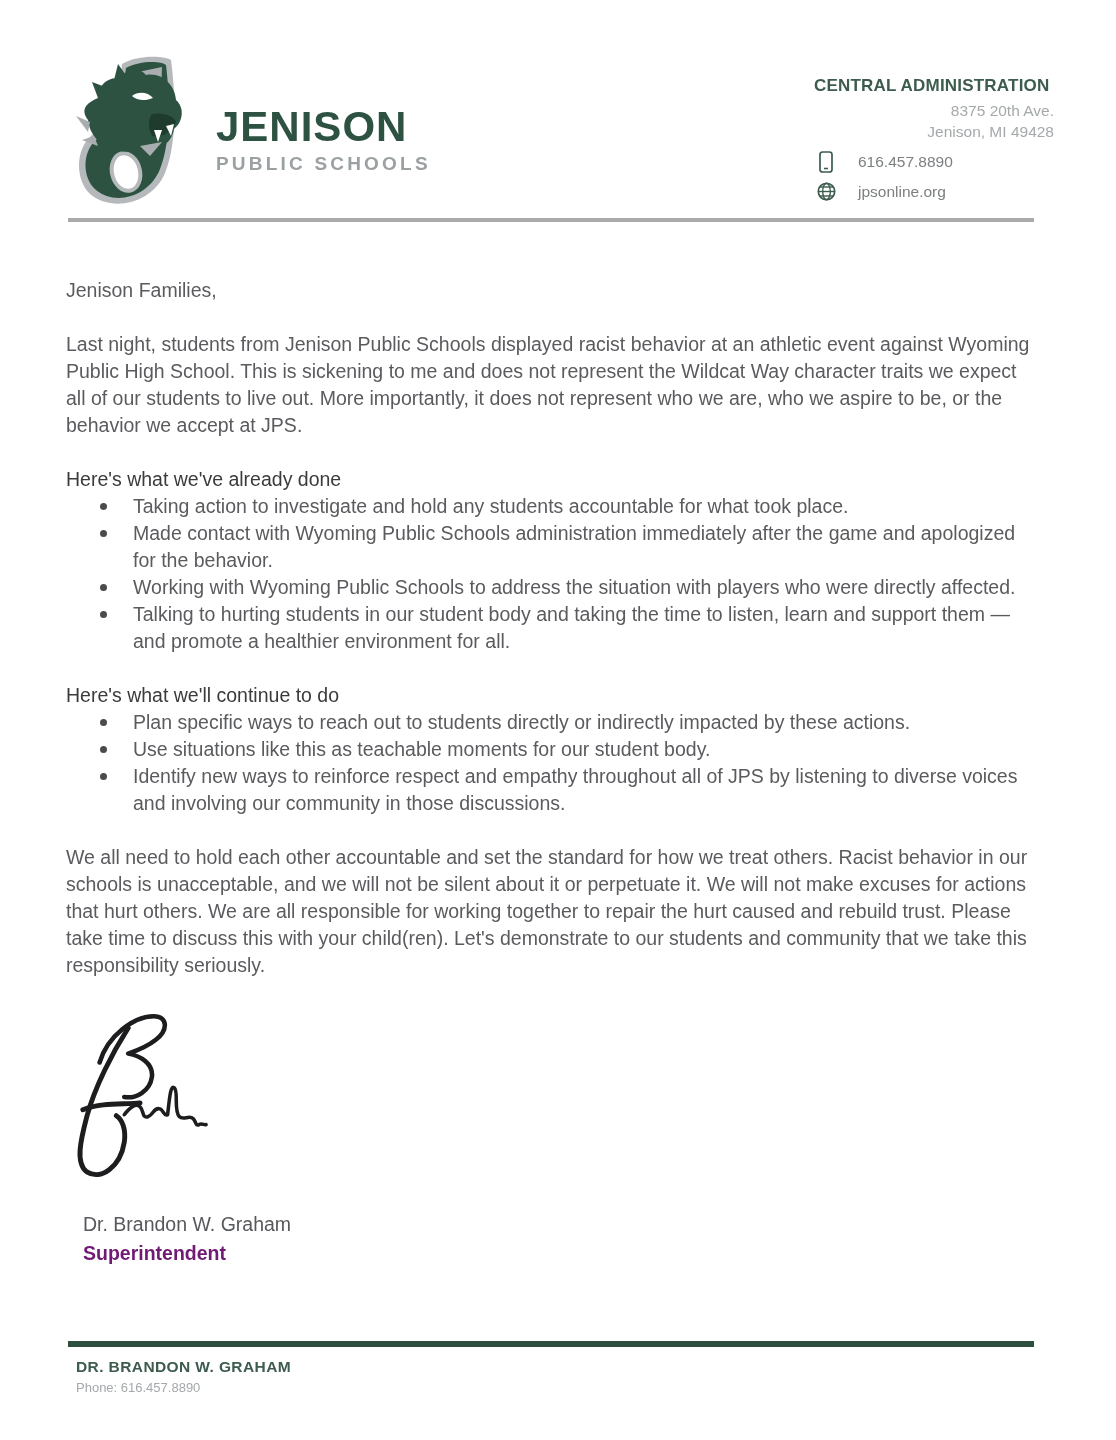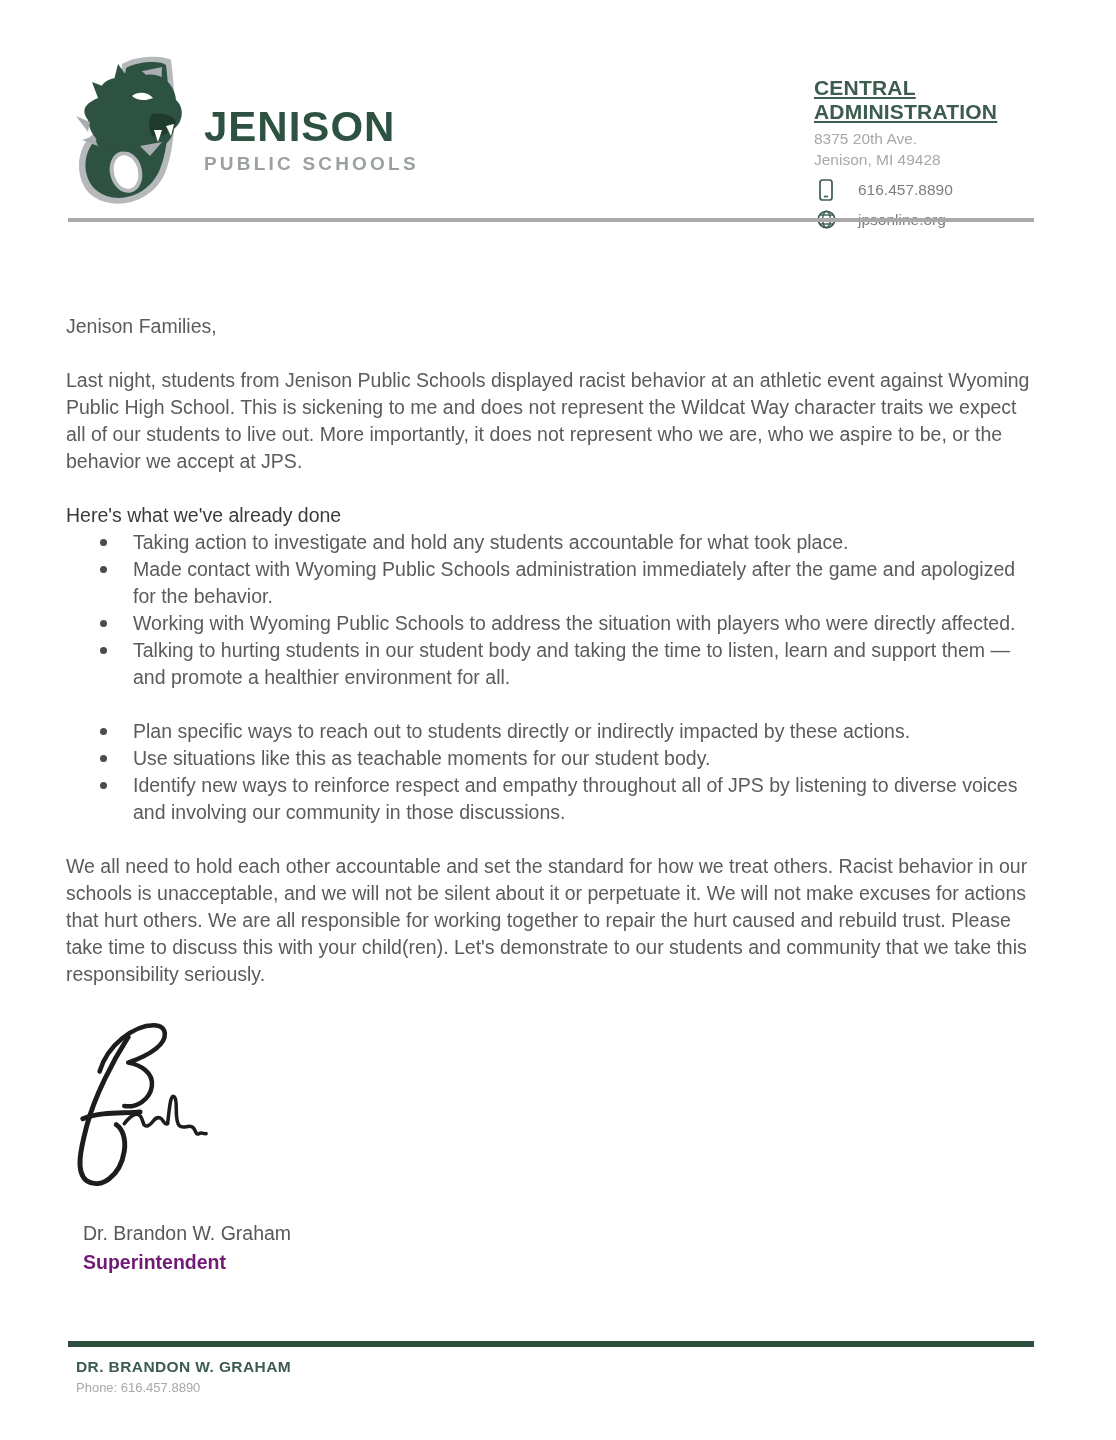--- a/index.html
+++ b/index.html
@@ -15,21 +15,21 @@
 
   
   .logo-block {
     position: absolute;
     left: 74px;
     top: 56px;
     display: flex;
     align-items: flex-start;
   }
   .logo-svg { width: 118px; height: 150px; display: block; }
-  .wordmark { margin-left: 12px; padding-top: 50px; }
+  .wordmark { margin-left: 24px; padding-top: 50px; }
   .wordmark-primary {
     font-size: 42px;
     font-weight: bold;
     color: #2d5242;
     letter-spacing: 1px;
     line-height: 1;
   }
   .wordmark-secondary {
     font-size: 19px;
     font-weight: bold;
@@ -38,31 +38,31 @@
     margin-top: 5px;
   }
 
   .contact {
     position: absolute;
     left: 814px;
     top: 76px;
     width: 240px;
   }
   .contact-office {
-    font-size: 21px;
+    font-size: 17px;
     font-weight: bold;
     color: #3d5c4e;
     letter-spacing: 0.2px;
-    text-decoration: underline;
   }
   .contact-addr {
     font-size: 15.5px;
     color: #a5a9ab;
     line-height: 21px;
     margin-top: 4px;
+    text-align: right;
   }
   .contact-row { display: flex; align-items: center; margin-top: 9px; }
   .contact-row .icon-cell { width: 24px; display: flex; justify-content: center; }
   .contact-row .txt { font-size: 15.5px; color: #7c7f81; margin-left: 20px; }
 
   .divider {
     position: absolute;
     left: 68px;
     top: 218px;
     width: 966px;
@@ -72,21 +72,20 @@
 
   
   .letter {
     position: absolute;
     left: 66px;
     top: 277px;
     width: 972px;
     font-size: 19.5px;
     line-height: 27px;
     color: #5a5b5e;
-    margin-top: 36px;
   }
   .letter p { margin: 0 0 27px 0; }
   .letter .closing { margin-bottom: 0; }
   .section-heading {
     margin: 0;
     font-size: 19.5px;
     line-height: 27px;
     font-weight: normal;
     color: #3a3b3d;
   }
@@ -198,20 +197,21 @@
     <p>Last night, students from Jenison Public Schools displayed racist behavior at an athletic event against Wyoming Public High School. This is sickening to me and does not represent the Wildcat Way character traits we expect all of our students to live out. More importantly, it does not represent who we are, who we aspire to be, or the behavior we accept at JPS.</p>
 
     <h3 class="section-heading">Here's what we've already done</h3>
     <ul class="bullets">
       <li>Taking action to investigate and hold any students accountable for what took place.</li>
       <li>Made contact with Wyoming Public Schools administration immediately after the game and apologized for the behavior.</li>
       <li>Working with Wyoming Public Schools to address the situation with players who were directly affected.</li>
       <li>Talking to hurting students in our student body and taking the time to listen, learn and support them — and promote a healthier environment for all.</li>
     </ul>
 
+    <h3 class="section-heading">Here's what we'll continue to do</h3>
     <ul class="bullets">
       <li>Plan specific ways to reach out to students directly or indirectly impacted by these actions.</li>
       <li>Use situations like this as teachable moments for our student body.</li>
       <li>Identify new ways to reinforce respect and empathy throughout all of JPS by listening to diverse voices and involving our community in those discussions.</li>
     </ul>
 
     <p class="closing">We all need to hold each other accountable and set the standard for how we treat others. Racist behavior in our schools is unacceptable, and we will not be silent about it or perpetuate it. We will not make excuses for actions that hurt others. We are all responsible for working together to repair the hurt caused and rebuild trust. Please take time to discuss this with your child(ren). Let's demonstrate to our students and community that we take this responsibility seriously.</p>
 
     <div class="signature-block">
       <span>

